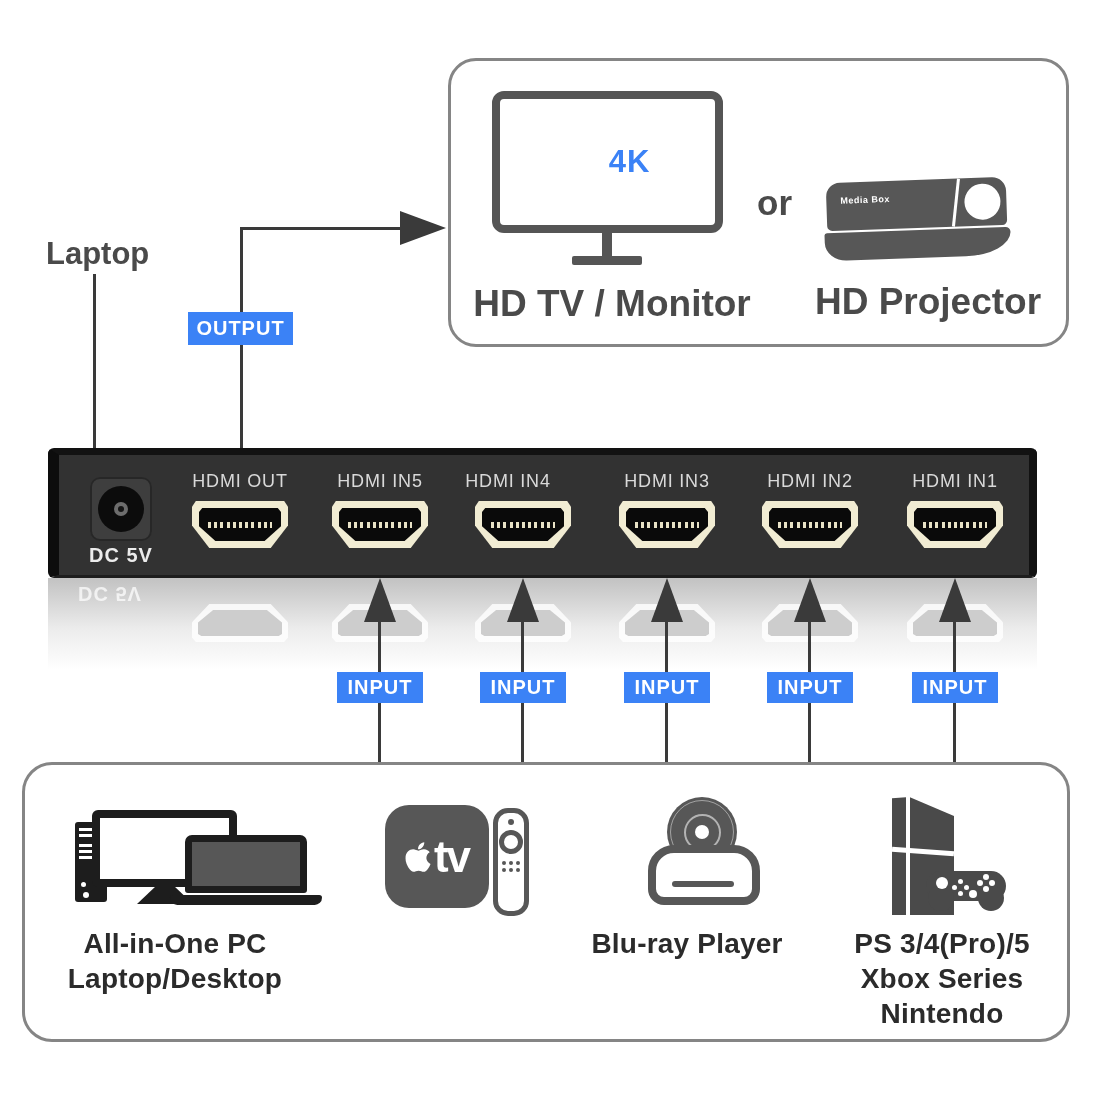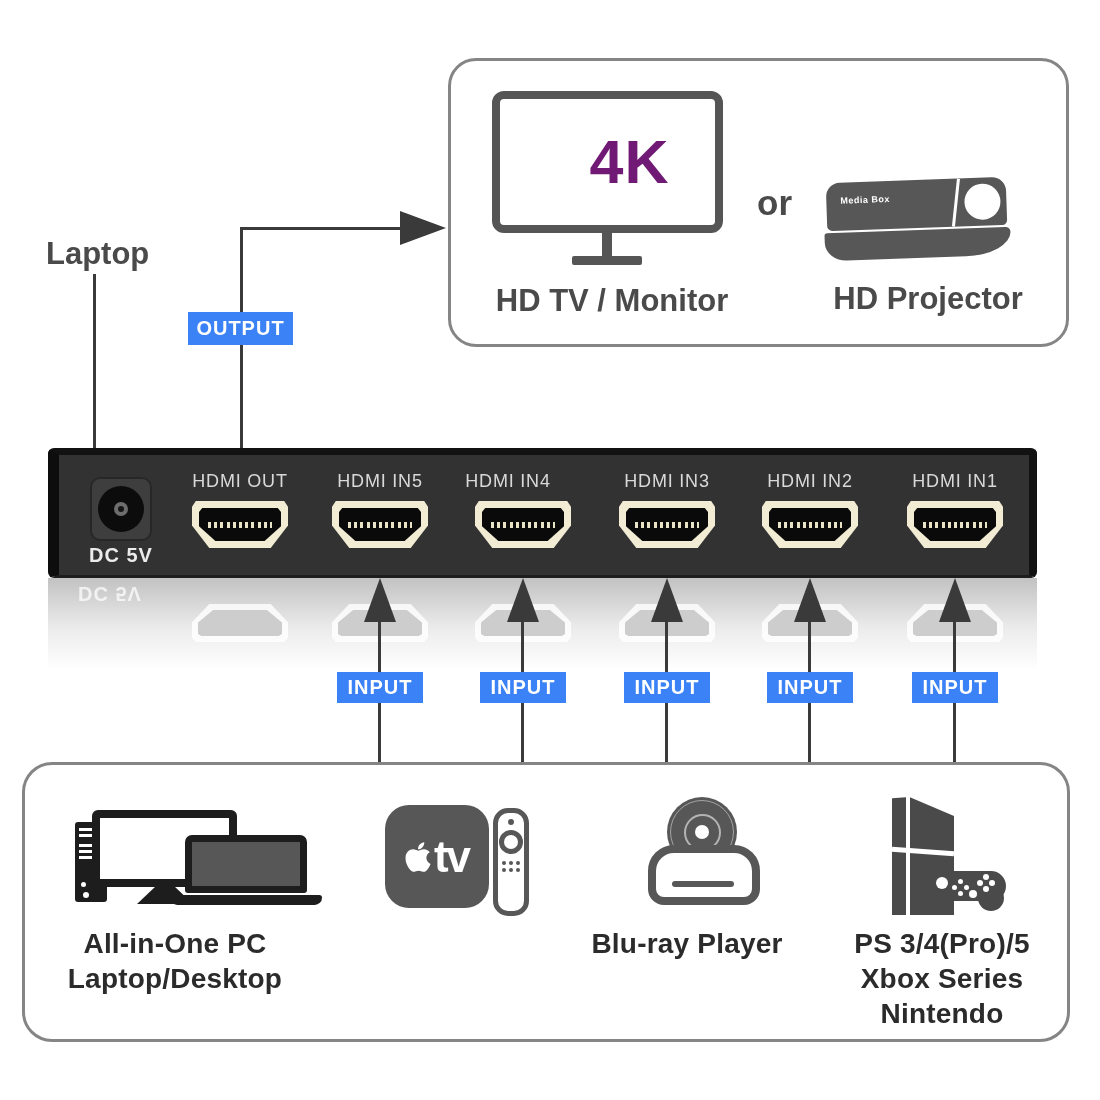--- a/index.html
+++ b/index.html
@@ -5,21 +5,21 @@
   html,body{margin:0;padding:0;background:#fff;}
   #scene{position:relative;width:1100px;height:1100px;background:#fff;overflow:hidden;
          font-family:"Liberation Sans",sans-serif;}
   .abs{position:absolute;}
   .line{position:absolute;background:#3a3a3a;}
   .badge{position:absolute;background:#3b82f6;color:#fff;display:flex;align-items:center;
          justify-content:center;font-weight:bold;font-size:20px;letter-spacing:1px;}
   .rbox{position:absolute;background:#fff;border:3px solid #858585;border-radius:30px;}
   .cap{position:absolute;text-align:center;font-weight:bold;color:#2b2b2b;
        font-size:28px;line-height:35px;letter-spacing:.2px;}
-  .topcap{position:absolute;text-align:center;font-weight:bold;color:#4a4a4a;font-size:31px;}
+  .topcap{position:absolute;text-align:center;font-weight:bold;color:#4a4a4a;font-size:37px;}
   
   .hdmi{position:absolute;width:96px;height:47px;background:#f1ecd3;
         clip-path:polygon(4% 0,96% 0,100% 12%,100% 52%,82% 100%,18% 100%,0 52%,0 12%);}
   .hdmi .hole{position:absolute;left:7px;right:7px;top:7px;bottom:7px;background:#0a0a0a;
         clip-path:polygon(4% 0,96% 0,100% 12%,100% 55%,80% 100%,20% 100%,0 55%,0 12%);}
   .hdmi .pins{position:absolute;left:17%;right:17%;top:44%;height:6px;
         background:repeating-linear-gradient(90deg,#e8e2c6 0 3px,rgba(0,0,0,0) 3px 6.2px);}
   .portlabel{position:absolute;width:140px;text-align:center;color:#d9d9d9;
         font-size:18px;letter-spacing:.8px;top:471px;}
   
@@ -43,21 +43,21 @@
   <div class="line" style="left:240px;top:227px;width:3px;height:221px;"></div>
   <div class="line" style="left:240px;top:227px;width:162px;height:3px;"></div>
   <div class="abs" style="left:400px;top:211px;width:0;height:0;border-top:17px solid transparent;
        border-bottom:17px solid transparent;border-left:46px solid #3a3a3a;"></div>
   <div class="badge" style="left:188px;top:312px;width:105px;height:33px;">OUTPUT</div>
 
   <div class="rbox" style="left:448px;top:58px;width:615px;height:283px;border-radius:28px;"></div>
 
   <div class="abs" style="left:492px;top:91px;width:215px;height:126px;background:#fff;
        border:8px solid #555;border-radius:12px;display:flex;align-items:center;justify-content:center;">
-    <span style="font-size:61px;font-weight:bold;color:#701a75;letter-spacing:1px;margin-left:44px;">4K</span>
+    <span style="font-size:31px;font-weight:bold;color:#3b82f6;letter-spacing:1px;margin-left:44px;">4K</span>
   </div>
   <div class="abs" style="left:602px;top:233px;width:10px;height:25px;background:#555;"></div>
   <div class="abs" style="left:572px;top:256px;width:70px;height:9px;background:#555;border-radius:2px;"></div>
 
   <div class="abs" style="left:757px;top:183px;font-size:35px;font-weight:bold;color:#4a4a4a;">or</div>
 
   <div class="abs" style="left:824px;top:178px;width:186px;height:82px;transform:rotate(-2deg);">
     <div class="abs" style="left:3px;top:2px;width:180px;height:48px;background:#575757;
          border-radius:14px 14px 5px 5px;">
       <span style="position:absolute;left:14px;top:13px;color:#fff;font-size:9px;font-weight:bold;

